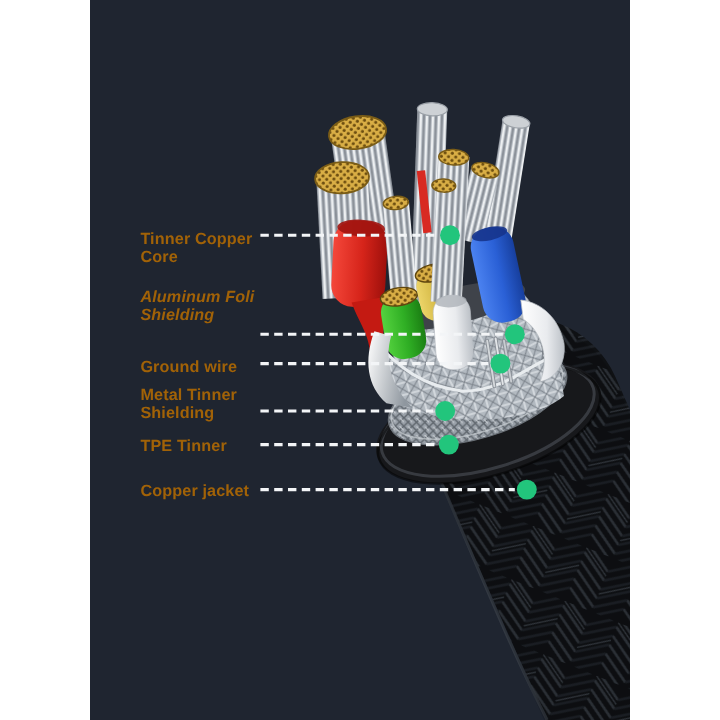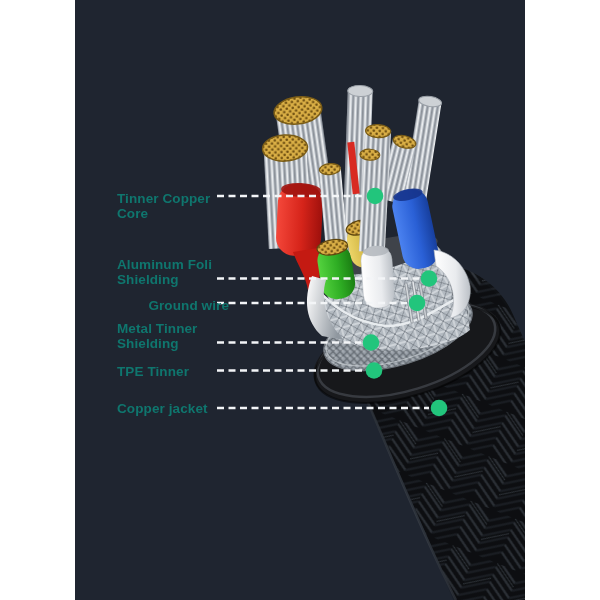--- a/index.html
+++ b/index.html
@@ -8,26 +8,26 @@
     background:#ffffff;
     font-family:"Liberation Sans", sans-serif;
   }
   .panel{
     position:absolute;left:75px;top:0;width:450px;height:600px;
     background:#1f2530;
   }
   svg.art{position:absolute;left:0;top:0;}
   .label{
     position:absolute;left:117px;width:112px;
-    color:#0f766e;font-weight:700;font-size:13.5px;line-height:15px;
+    color:#a16207;font-weight:700;font-size:13.5px;line-height:15px;
     letter-spacing:.1px;z-index:5;
   }
   .lbl-1{top:191px;}
-  .lbl-2{top:257px;}
-  .lbl-3{top:298px;text-align:right;}
+  .lbl-2{top:240px;font-style:italic;}
+  .lbl-3{top:298px;}
   .lbl-4{top:321px;}
   .lbl-5{top:364px;}
   .lbl-6{top:401px;}
 </style>
 </head>
 <body>
 
 <div class="panel"></div>
 
 <svg class="art" width="600" height="600" viewBox="0 0 600 600">

